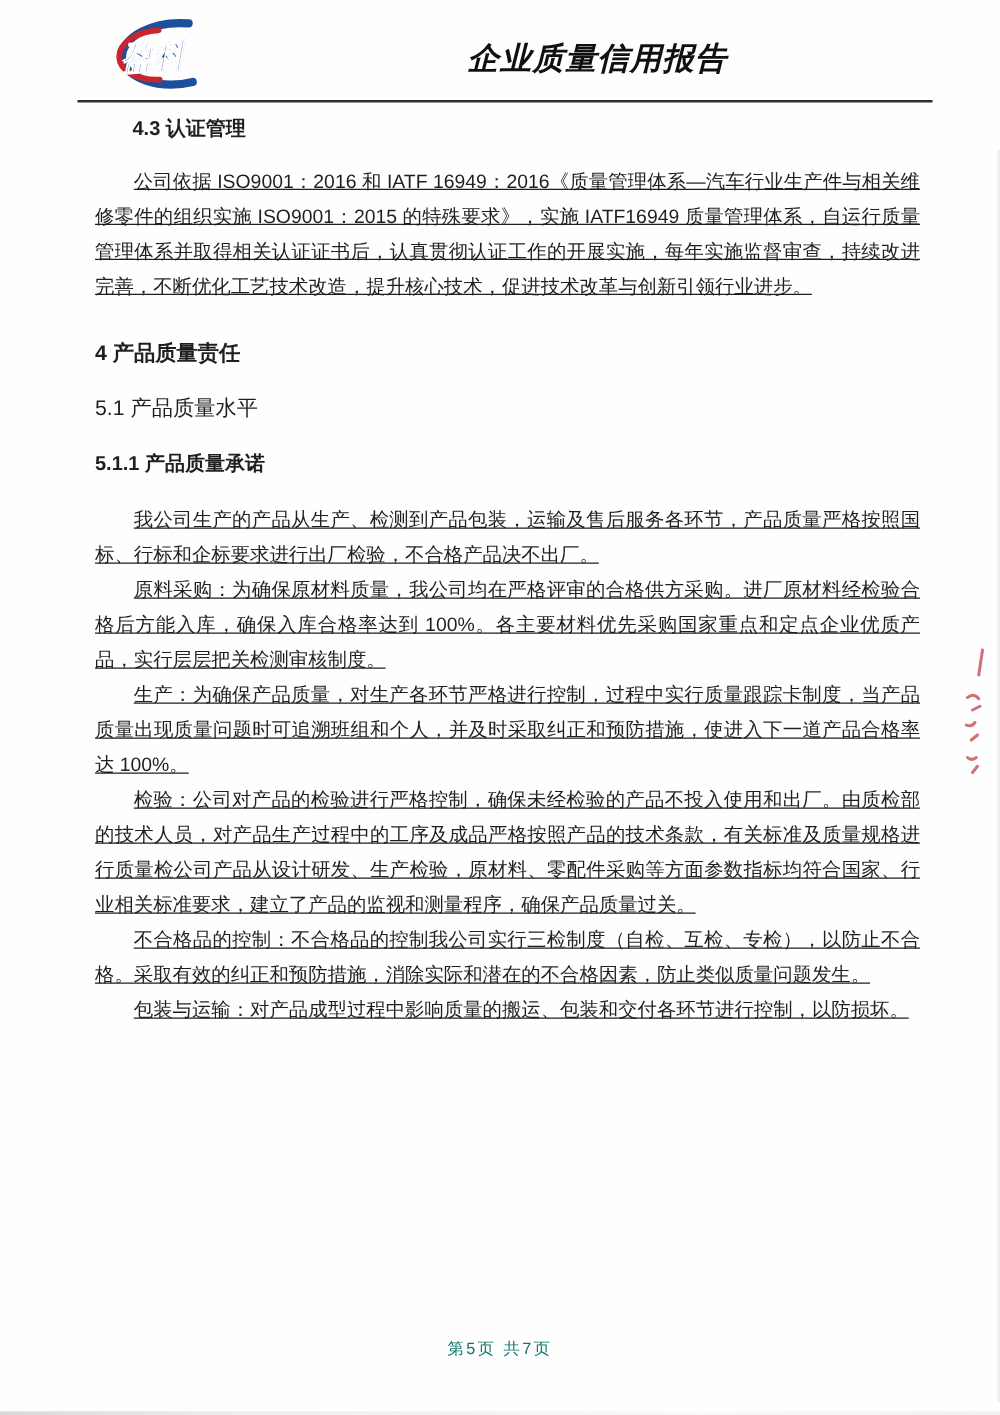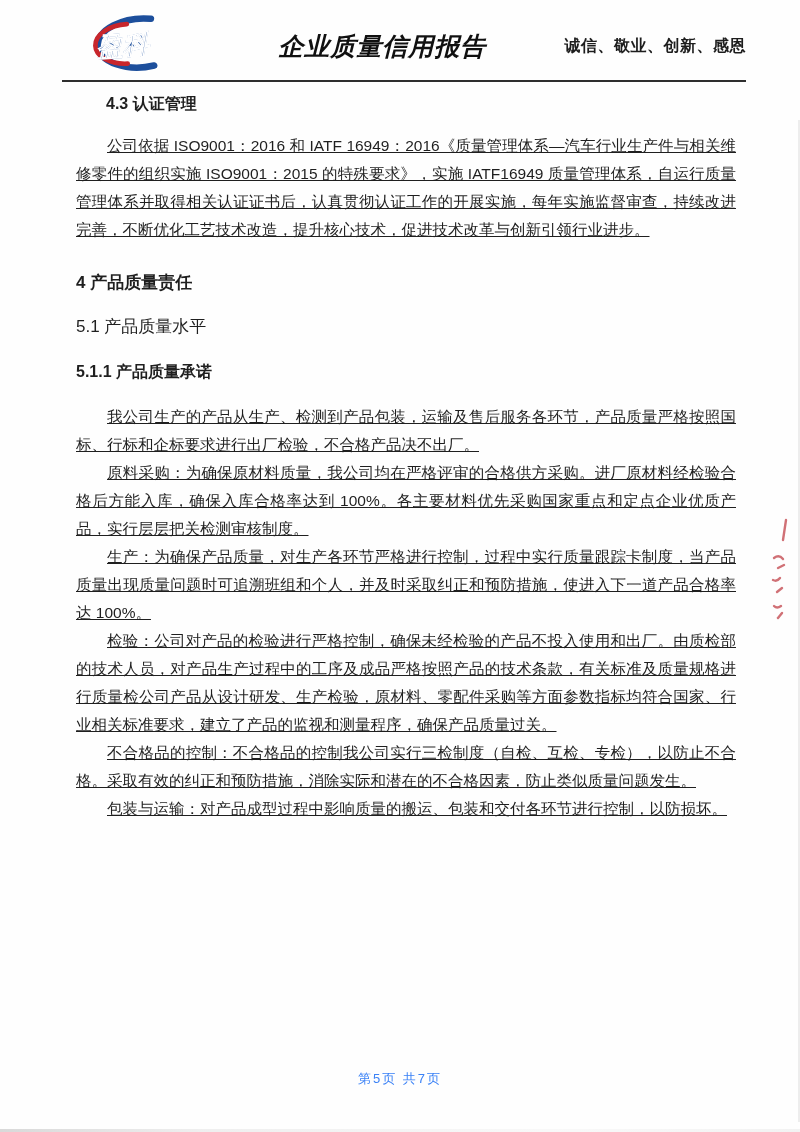--- a/index.html
+++ b/index.html
@@ -40,40 +40,39 @@
     text-align:justify; font-size:15.5px; line-height:28px;
   }
   .h-43   { font-size:16px; font-weight:bold; margin:8px 0 18px 30px; line-height:20px;}
   .h-5    { font-size:17px; font-weight:bold; margin:28px 0 0 0;  line-height:22px;}
   .h-51   { font-size:17px; font-weight:normal; margin:22px 0 0 0;  line-height:22px;}
   .h-511  { font-size:16px; font-weight:bold; margin:23px 0 20px 0; line-height:22px;}
   p.para  { margin:0; text-indent:2em;text-decoration:underline; }
 
   .footer {
     position:absolute; left:0; right:0; bottom:44px;
-    text-align:center; font-size:13px; color:#3b82f6; letter-spacing:2px;
+    text-align:center; font-size:13px; color:#0f766e; letter-spacing:2px;
   }
 
   .red-marks { position:absolute; top:516px; right:4px; width:34px; height:112px; }
 </style>
 </head>
 <body>
 
 <div class="page">
 
   <div class="header">
     <svg class="logo-box" viewBox="0 0 130 60" aria-hidden="true">
       <g transform="rotate(-4 60 30)">
         <path d="M 88 5 A 46 26 0 1 0 88 55" fill="none" stroke="#1d4f9c" stroke-width="7" stroke-linecap="round"></path>
         <path d="M 62 9 A 34 21 0 0 0 60 51" fill="none" stroke="#c8262c" stroke-width="5" stroke-linecap="round"></path>
         <text x="28" y="41" font-size="28" font-weight="bold" font-style="italic" fill="#1d4f9c" stroke="#ffffff" stroke-width="0.6">盈科</text>
       </g>
     </svg>
     <div class="title">企业质量信用报告</div>
-    <div class="slogan">诚信、敬业、创新、感恩</div>
   </div>
 
   <div class="content">
     <div class="h-43">4.3 认证管理</div>
     <p class="para">公司依据 ISO9001：2016 和 IATF 16949：2016《质量管理体系—汽车行业生产件与相关维修零件的组织实施 ISO9001：2015 的特殊要求》，实施 IATF16949 质量管理体系，自运行质量管理体系并取得相关认证证书后，认真贯彻认证工作的开展实施，每年实施监督审查，持续改进完善，不断优化工艺技术改造，提升核心技术，促进技术改革与创新引领行业进步。</p>
 
     <div class="h-5">4 产品质量责任</div>
     <div class="h-51">5.1 产品质量水平</div>
     <div class="h-511">5.1.1 产品质量承诺</div>
 

